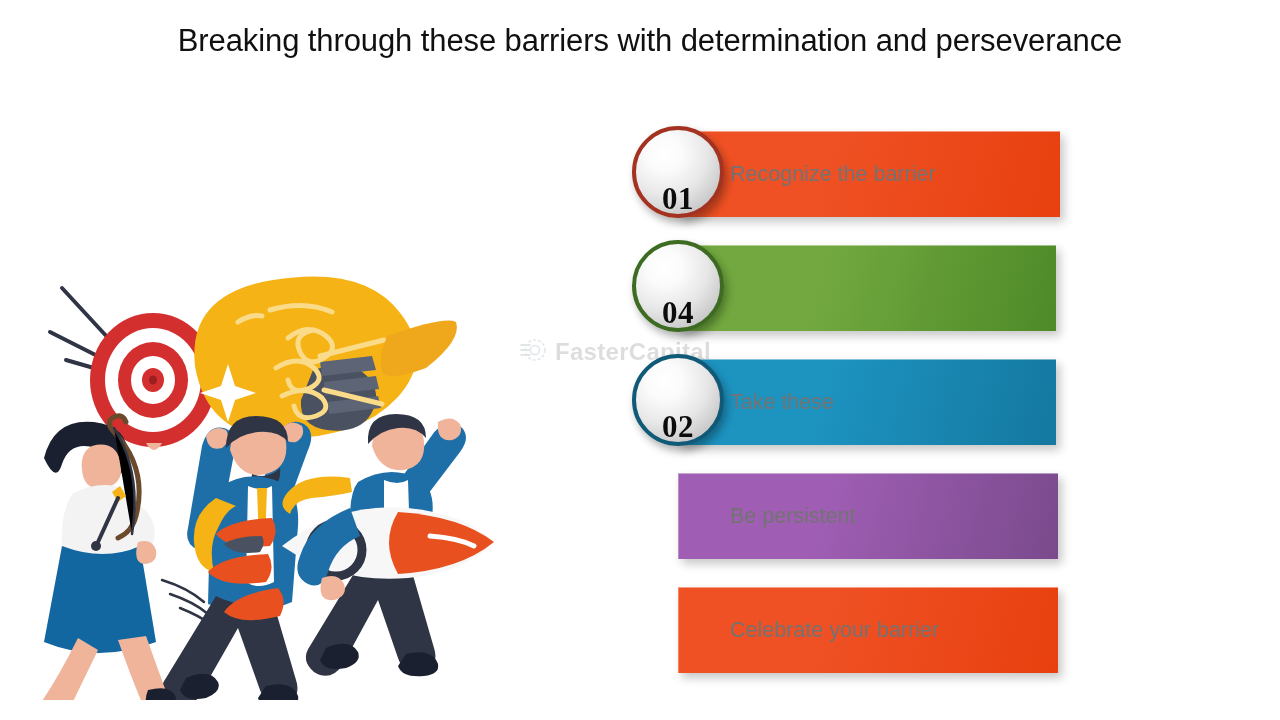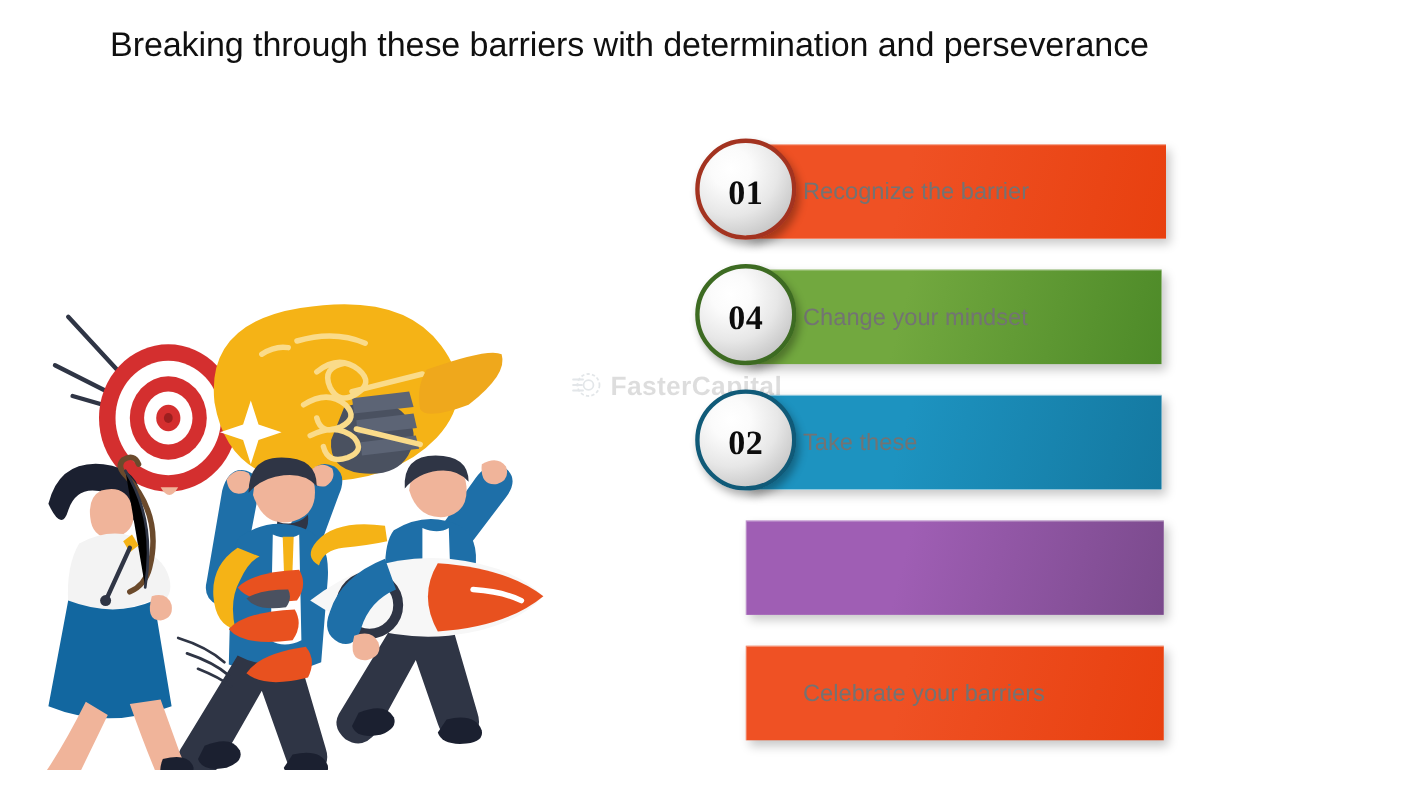--- a/index.html
+++ b/index.html
@@ -90,37 +90,37 @@
   .step-badge{
     position:absolute;
     left:0; top:0;
     width:92px; height:92px;
     border-radius:50%;
     box-sizing:border-box;
     background:
       radial-gradient(circle at 34% 28%, #ffffff 0%, #fbfbfb 22%, #e7e7e7 52%, #c9c9c9 78%, #bdbdbd 100%);
     box-shadow:3px 5px 8px rgba(0,0,0,.32);
     display:flex;
-    align-items:center;
+    align-items:flex-end;
     justify-content:center;
     z-index:5;
   }
   .step-number{
     font-family:"Liberation Serif", serif;
     font-weight:bold;
     font-size:31px;
     color:#0c0c0c;
     letter-spacing:.5px;
     transform:translateY(3px);
   }
 </style>
 </head>
 <body style="background: rgb(255, 255, 255);">
 
-<div id="slide-title" style="color: rgb(16, 16, 16);">Breaking through these barriers with determination and perseverance</div>
+<div id="slide-title" style="color: rgb(16, 16, 16); text-align: center;">Breaking through these barriers with determination and perseverance</div>
 
 <div id="illustration">
   <svg width="520" height="450" viewBox="0 0 520 450" xmlns="http://www.w3.org/2000/svg">
 
     <g stroke="#2f3545" stroke-width="4" stroke-linecap="round">
       <line x1="42" y1="38" x2="125" y2="128"></line>
       <line x1="30" y1="82" x2="125" y2="130"></line>
       <line x1="46" y1="110" x2="126" y2="133"></line>
     </g>
 
@@ -278,36 +278,36 @@
   <div class="step-row" style="top: 0px;">
     <div class="step-bar" style="width: 382px; background: linear-gradient(105deg, rgb(239, 81, 36) 0%, rgb(239, 81, 36) 38%, rgb(232, 64, 15) 100%);"></div>
     <div class="step-label">Recognize the barrier</div>
     <div class="step-badge" style="border: 4px solid rgb(163, 51, 32);">
       <span class="step-number">01</span>
     </div>
   </div>
 
   <div class="step-row" style="top: 114px;">
     <div class="step-bar" style="width: 378px; background: linear-gradient(105deg, rgb(114, 168, 63) 0%, rgb(114, 168, 63) 38%, rgb(77, 138, 40) 100%);"></div>
-    <div class="step-label">Change your mindset</div>
     <div class="step-badge" style="border: 4px solid rgb(61, 107, 34);">
       <span class="step-number">04</span>
     </div>
   </div>
 
   <div class="step-row" style="top: 228px;">
     <div class="step-bar" style="width: 378px; background: linear-gradient(105deg, rgb(29, 147, 192) 0%, rgb(29, 147, 192) 38%, rgb(20, 120, 160) 100%);"></div>
     <div class="step-label">Take these</div>
     <div class="step-badge" style="border: 4px solid rgb(16, 90, 120);">
       <span class="step-number">02</span>
     </div>
   </div>
 
   <div class="step-row" style="top: 342px;">
     <div class="step-bar" style="width: 380px; background: linear-gradient(105deg, rgb(159, 94, 180) 0%, rgb(159, 94, 180) 38%, rgb(122, 74, 140) 100%);"></div>
+    <div class="step-label">Be persistent</div>
   </div>
 
   <div class="step-row" style="top: 456px;">
     <div class="step-bar" style="width: 380px; background: linear-gradient(105deg, rgb(239, 81, 36) 0%, rgb(239, 81, 36) 38%, rgb(232, 64, 15) 100%);"></div>
-    <div class="step-label">Celebrate your barriers</div>
+    <div class="step-label">Celebrate your barrier</div>
   </div>
 
 </div>
 
 </body></html>

